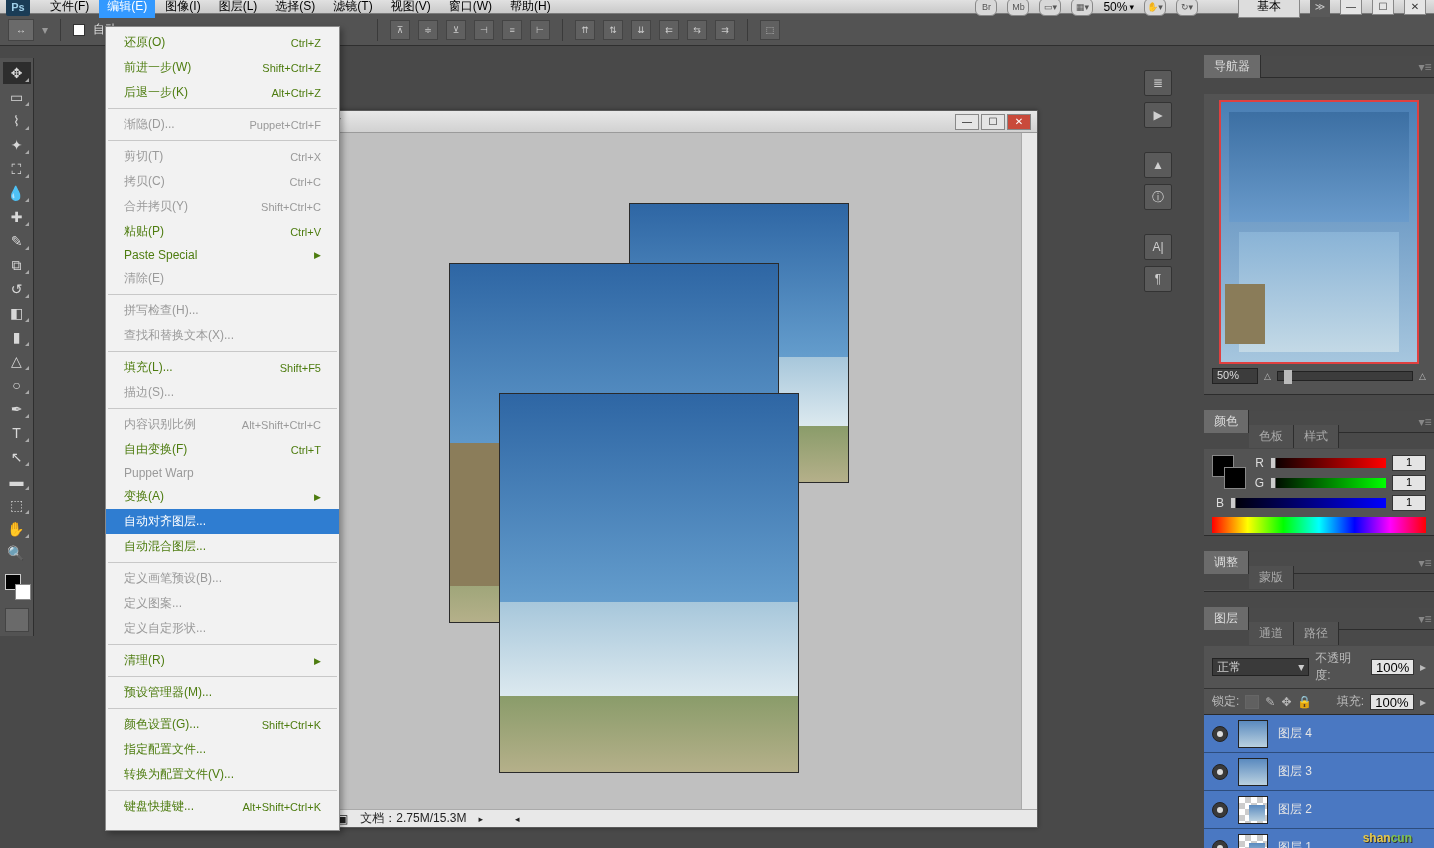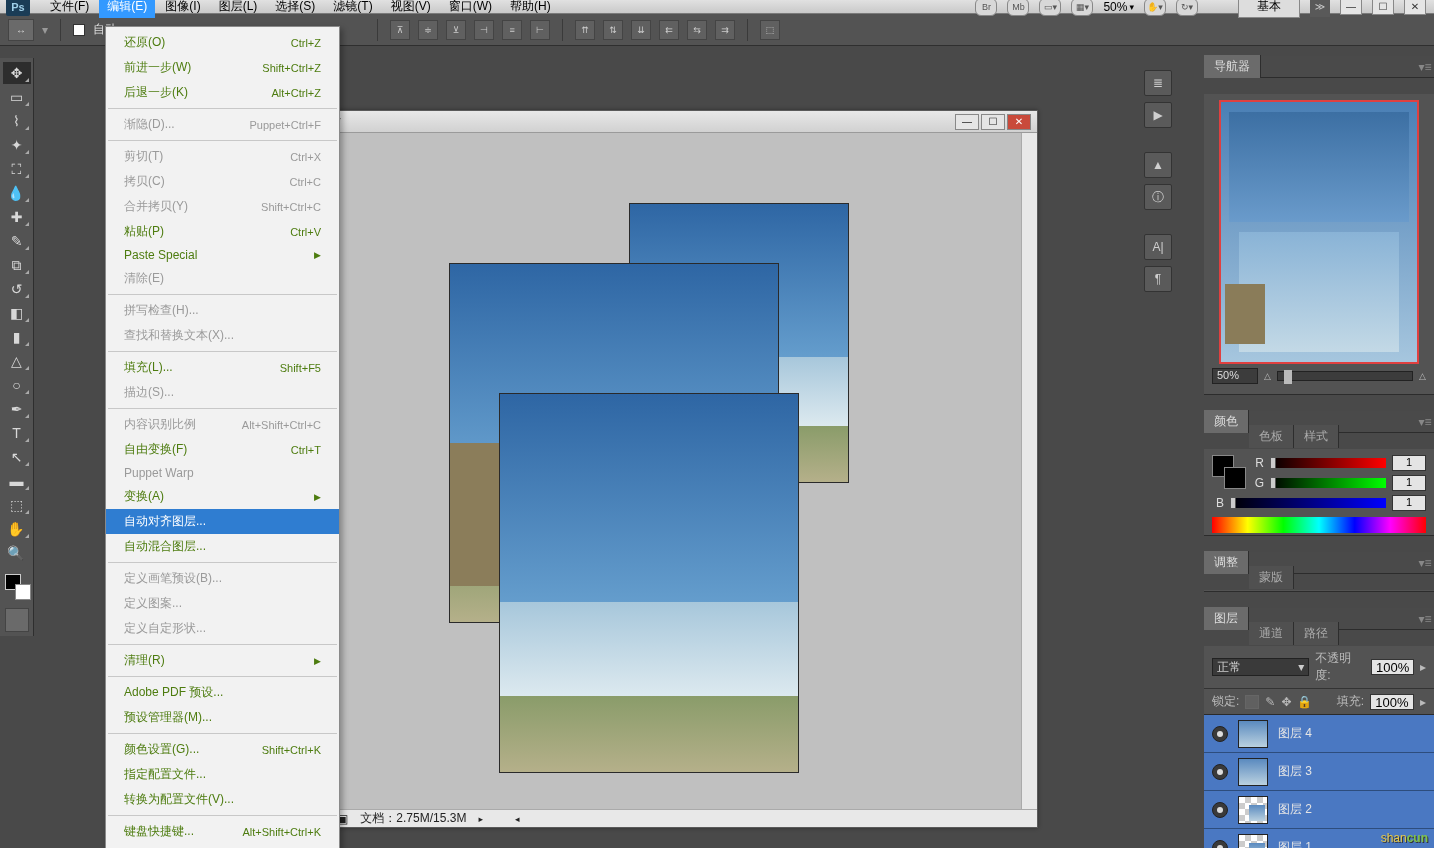--- a/index.html
+++ b/index.html
@@ -121,21 +121,21 @@
 .photo .cloud { position:absolute; left:0; top:55%; right:0; height:25%; background:linear-gradient(#a7c7db,#dce9ef); }
 .photo .land { position:absolute; left:0; bottom:0; right:0; height:20%; background:linear-gradient(#8a9c6a,#b5b08a); }
 .photo .town { position:absolute; left:0; bottom:10%; width:22%; height:40%; background:#8b7d5a; }
 .vscroll { position:absolute; right:0; top:22px; width:16px; bottom:18px; background:#e8e8e8; border-left:1px solid #aaa;}
 .hscroll { position:absolute; left:0; bottom:0; right:0; height:18px; background:#e8e8e8; border-top:1px solid #aaa;}
 .hscroll-inner { display:flex; align-items:center; height:100%; gap:12px; padding-left:6px; color:#222;}
 .zoom-box { width:60px; padding:0 4px; }
 .doc-info { }
 .arrow { font-size:9px; }
 
-.watermark { position:absolute; right:6px; bottom:2px; color:#7fc24a; font-weight:normal; font-size:16px; text-shadow:1px 1px 0 #333; pointer-events:none;}
+.watermark { position:absolute; right:22px; bottom:2px; color:#7fc24a; font-weight:bold; font-size:16px; text-shadow:1px 1px 0 #333; pointer-events:none;}
 .watermark span { color:#e6c94a; }
 </style>
 </head>
 <body>
 
 <div class="menubar">
   <div class="ps-logo">Ps</div>
   <div class="menu-item">文件(F)</div>
   <div class="menu-item open">编辑(E)</div>
   <div class="menu-item">图像(I)</div>
@@ -450,23 +450,20 @@
     <div class="dd-item disabled">
       <span>定义自定形状...</span>
     </div>
     <div class="dd-sep"></div>
     <div class="dd-item">
       <span>清理(R)</span>
       <span class="sub">▶</span>
     </div>
     <div class="dd-sep"></div>
     <div class="dd-item">
-      <span>Adobe PDF 预设...</span>
-    </div>
-    <div class="dd-item">
       <span>预设管理器(M)...</span>
     </div>
     <div class="dd-sep"></div>
     <div class="dd-item">
       <span>颜色设置(G)...</span>
       <span class="sc">Shift+Ctrl+K</span>
     </div>
     <div class="dd-item">
       <span>指定配置文件...</span>
     </div>

